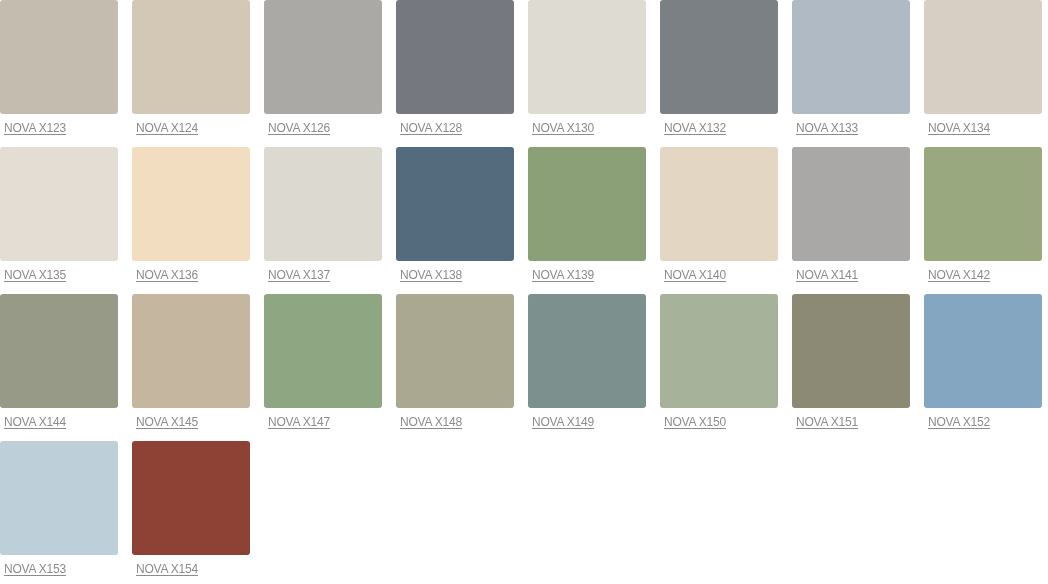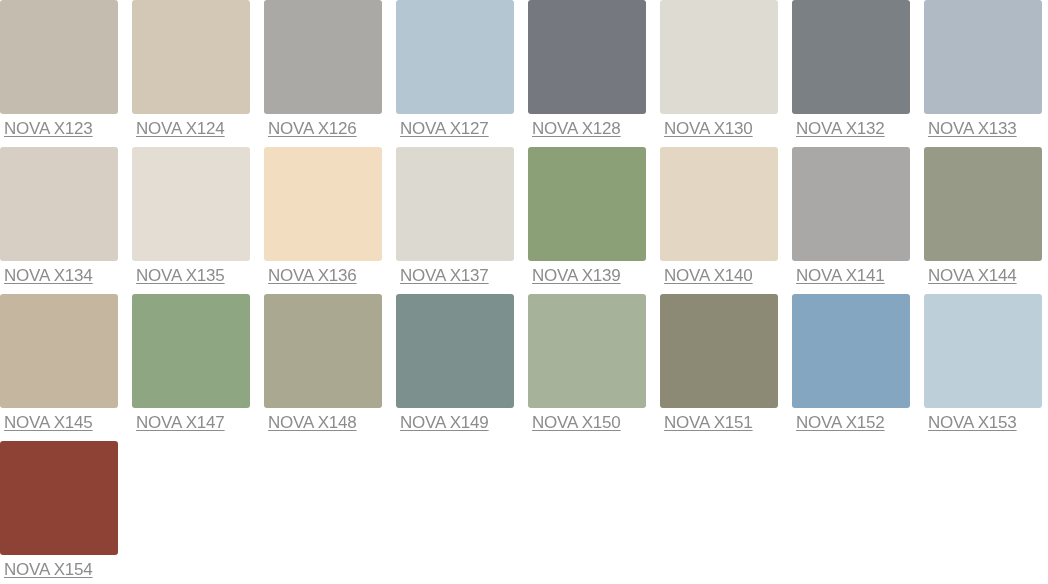--- a/index.html
+++ b/index.html
@@ -36,49 +36,50 @@
     height: 114px;
     border-radius: 3px;
     display: block;
   }
 
   .swatch-label {
     display: inline-block;
     margin-top: 8px;
     margin-left: 4px;
     font-family: "Liberation Sans", sans-serif;
-    font-size: 17px;
+    font-size: 12px;
     line-height: 13px;
     letter-spacing: -0.2px;
     color: #8c8c8c;
     text-decoration: underline;
     text-underline-offset: 2px;
     white-space: nowrap;
     cursor: pointer;
   }
 </style>
 </head>
 <body>
 
 <main id="swatch-grid" style="background: rgb(255, 255, 255);">
     <div class="swatch-cell"><div class="swatch-chip" style="background-color: rgb(196, 188, 174);"></div><a class="swatch-label">NOVA X123</a></div>
     <div class="swatch-cell"><div class="swatch-chip" style="background-color: rgb(211, 200, 182);"></div><a class="swatch-label">NOVA X124</a></div>
     <div class="swatch-cell"><div class="swatch-chip" style="background-color: rgb(170, 169, 165);"></div><a class="swatch-label">NOVA X126</a></div>
-    <div class="swatch-cell"><div class="swatch-chip" style="background-color: rgb(179, 198, 210);"></div><a class="swatch-label">NOVA X127</a></div>
     <div class="swatch-cell"><div class="swatch-chip" style="background-color: rgb(117, 121, 127);"></div><a class="swatch-label">NOVA X128</a></div>
     <div class="swatch-cell"><div class="swatch-chip" style="background-color: rgb(222, 220, 210);"></div><a class="swatch-label">NOVA X130</a></div>
     <div class="swatch-cell"><div class="swatch-chip" style="background-color: rgb(123, 128, 133);"></div><a class="swatch-label">NOVA X132</a></div>
     <div class="swatch-cell"><div class="swatch-chip" style="background-color: rgb(175, 186, 197);"></div><a class="swatch-label">NOVA X133</a></div>
     <div class="swatch-cell"><div class="swatch-chip" style="background-color: rgb(215, 206, 196);"></div><a class="swatch-label">NOVA X134</a></div>
     <div class="swatch-cell"><div class="swatch-chip" style="background-color: rgb(228, 221, 211);"></div><a class="swatch-label">NOVA X135</a></div>
     <div class="swatch-cell"><div class="swatch-chip" style="background-color: rgb(242, 221, 192);"></div><a class="swatch-label">NOVA X136</a></div>
     <div class="swatch-cell"><div class="swatch-chip" style="background-color: rgb(220, 218, 208);"></div><a class="swatch-label">NOVA X137</a></div>
+    <div class="swatch-cell"><div class="swatch-chip" style="background-color: rgb(83, 107, 124);"></div><a class="swatch-label">NOVA X138</a></div>
     <div class="swatch-cell"><div class="swatch-chip" style="background-color: rgb(139, 160, 119);"></div><a class="swatch-label">NOVA X139</a></div>
     <div class="swatch-cell"><div class="swatch-chip" style="background-color: rgb(227, 214, 195);"></div><a class="swatch-label">NOVA X140</a></div>
     <div class="swatch-cell"><div class="swatch-chip" style="background-color: rgb(169, 168, 167);"></div><a class="swatch-label">NOVA X141</a></div>
+    <div class="swatch-cell"><div class="swatch-chip" style="background-color: rgb(154, 168, 128);"></div><a class="swatch-label">NOVA X142</a></div>
     <div class="swatch-cell"><div class="swatch-chip" style="background-color: rgb(151, 154, 135);"></div><a class="swatch-label">NOVA X144</a></div>
     <div class="swatch-cell"><div class="swatch-chip" style="background-color: rgb(197, 182, 160);"></div><a class="swatch-label">NOVA X145</a></div>
     <div class="swatch-cell"><div class="swatch-chip" style="background-color: rgb(143, 166, 131);"></div><a class="swatch-label">NOVA X147</a></div>
     <div class="swatch-cell"><div class="swatch-chip" style="background-color: rgb(170, 168, 145);"></div><a class="swatch-label">NOVA X148</a></div>
     <div class="swatch-cell"><div class="swatch-chip" style="background-color: rgb(124, 145, 142);"></div><a class="swatch-label">NOVA X149</a></div>
     <div class="swatch-cell"><div class="swatch-chip" style="background-color: rgb(167, 178, 155);"></div><a class="swatch-label">NOVA X150</a></div>
     <div class="swatch-cell"><div class="swatch-chip" style="background-color: rgb(140, 138, 117);"></div><a class="swatch-label">NOVA X151</a></div>
     <div class="swatch-cell"><div class="swatch-chip" style="background-color: rgb(132, 166, 192);"></div><a class="swatch-label">NOVA X152</a></div>
     <div class="swatch-cell"><div class="swatch-chip" style="background-color: rgb(189, 207, 217);"></div><a class="swatch-label">NOVA X153</a></div>
     <div class="swatch-cell"><div class="swatch-chip" style="background-color: rgb(142, 65, 53);"></div><a class="swatch-label">NOVA X154</a></div>

